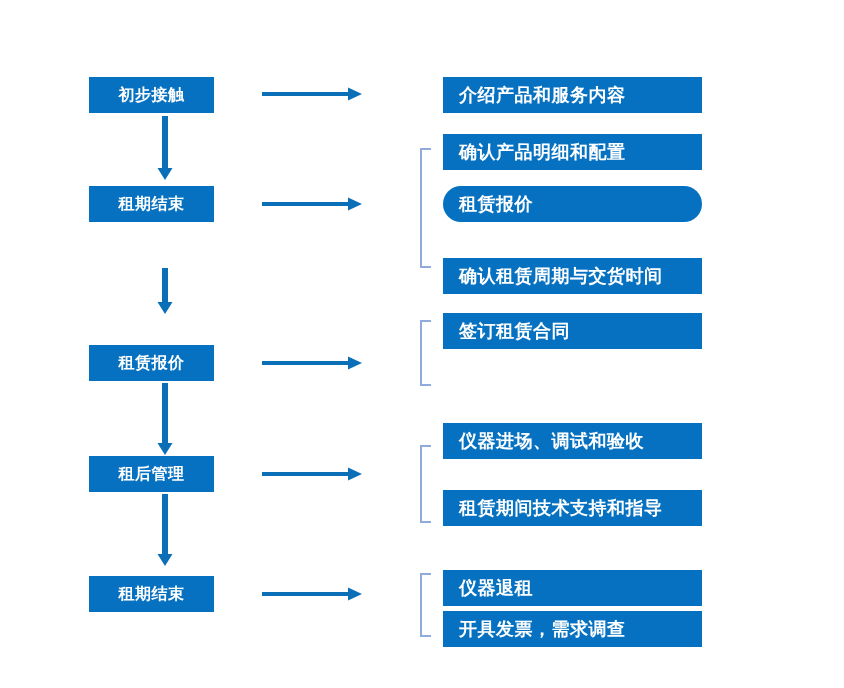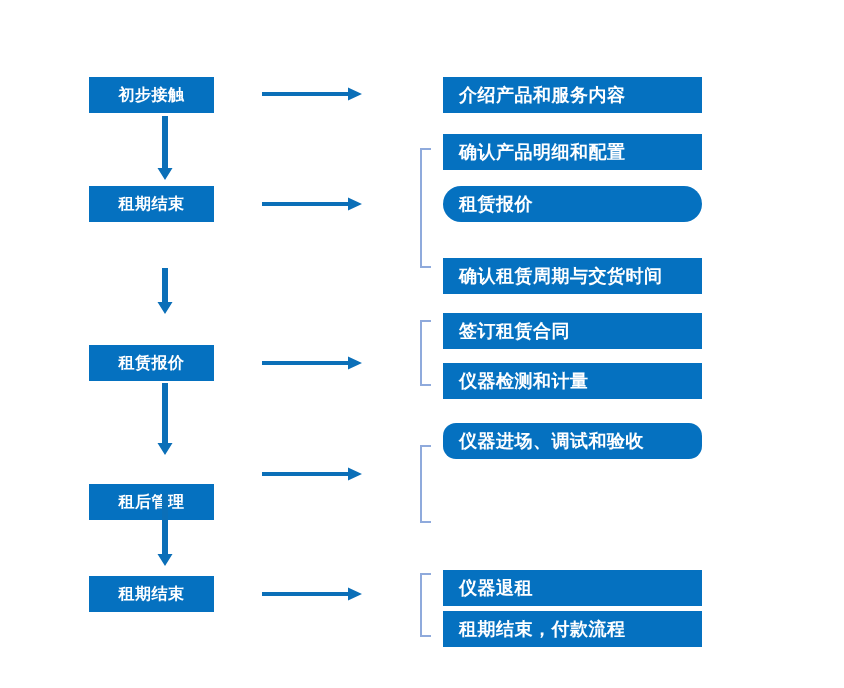--- a/index.html
+++ b/index.html
@@ -114,46 +114,46 @@
   <div class="box stage-box" style="top:345px;">租赁报价</div>
 
   <svg class="h-arrow" style="left:262px; top:355px; width:100px; height:16px;" viewBox="0 0 100 16">
     <path d="M0 6 H86 V1.5 L100 8 L86 14.5 V10 H0 Z" fill="#0B6FB8"></path>
   </svg>
 
   <div class="bracket" style="left:420px; top:320px; height:66px;"></div>
 
   <div class="box detail-box" style="top:313px;">签订租赁合同</div>
 
-  <div class="box detail-box" style="top:363px;">仪器检测和计量</div>
 
   <svg class="v-arrow" style="left:157px; top:383px; width:16px; height:72px;" viewBox="0 0 16 72">
     <path d="M5 0 H11 V60 H15.5 L8 72 L0.5 60 H5 Z" fill="#0B6FB8"></path>
   </svg>
 
-  <div class="box stage-box" style="top:456px;margin-top:28px;">租后管理</div>
+  <div class="box stage-box" style="top:456px;">租后管理</div>
 
   <svg class="h-arrow" style="left:262px; top:466px; width:100px; height:16px;" viewBox="0 0 100 16">
     <path d="M0 6 H86 V1.5 L100 8 L86 14.5 V10 H0 Z" fill="#0B6FB8"></path>
   </svg>
 
   <div class="bracket" style="left:420px; top:445px; height:78px;"></div>
 
-  <div class="box detail-box" style="top:423px;border-radius:13px;">仪器进场、调试和验收</div>
+  <div class="box detail-box" style="top:423px;">仪器进场、调试和验收</div>
 
+  <div class="box detail-box" style="top:490px;">租赁期间技术支持和指导</div>
 
   <svg class="v-arrow" style="left:157px; top:494px; width:16px; height:72px;" viewBox="0 0 16 72">
     <path d="M5 0 H11 V60 H15.5 L8 72 L0.5 60 H5 Z" fill="#0B6FB8"></path>
   </svg>
 
   <div class="box stage-box" style="top:576px;">租期结束</div>
 
   <svg class="h-arrow" style="left:262px; top:586px; width:100px; height:16px;" viewBox="0 0 100 16">
     <path d="M0 6 H86 V1.5 L100 8 L86 14.5 V10 H0 Z" fill="#0B6FB8"></path>
   </svg>
 
   <div class="bracket" style="left:420px; top:573px; height:64px;"></div>
 
   <div class="box detail-box" style="top:562px;margin-top:8px;">仪器退租</div>
 
-  <div class="box detail-box" style="top:611px;">租期结束，付款流程</div>
+  <div class="box detail-box" style="top:611px;">开具发票，需求调查</div>
 
 </div>
 
 </body></html>

